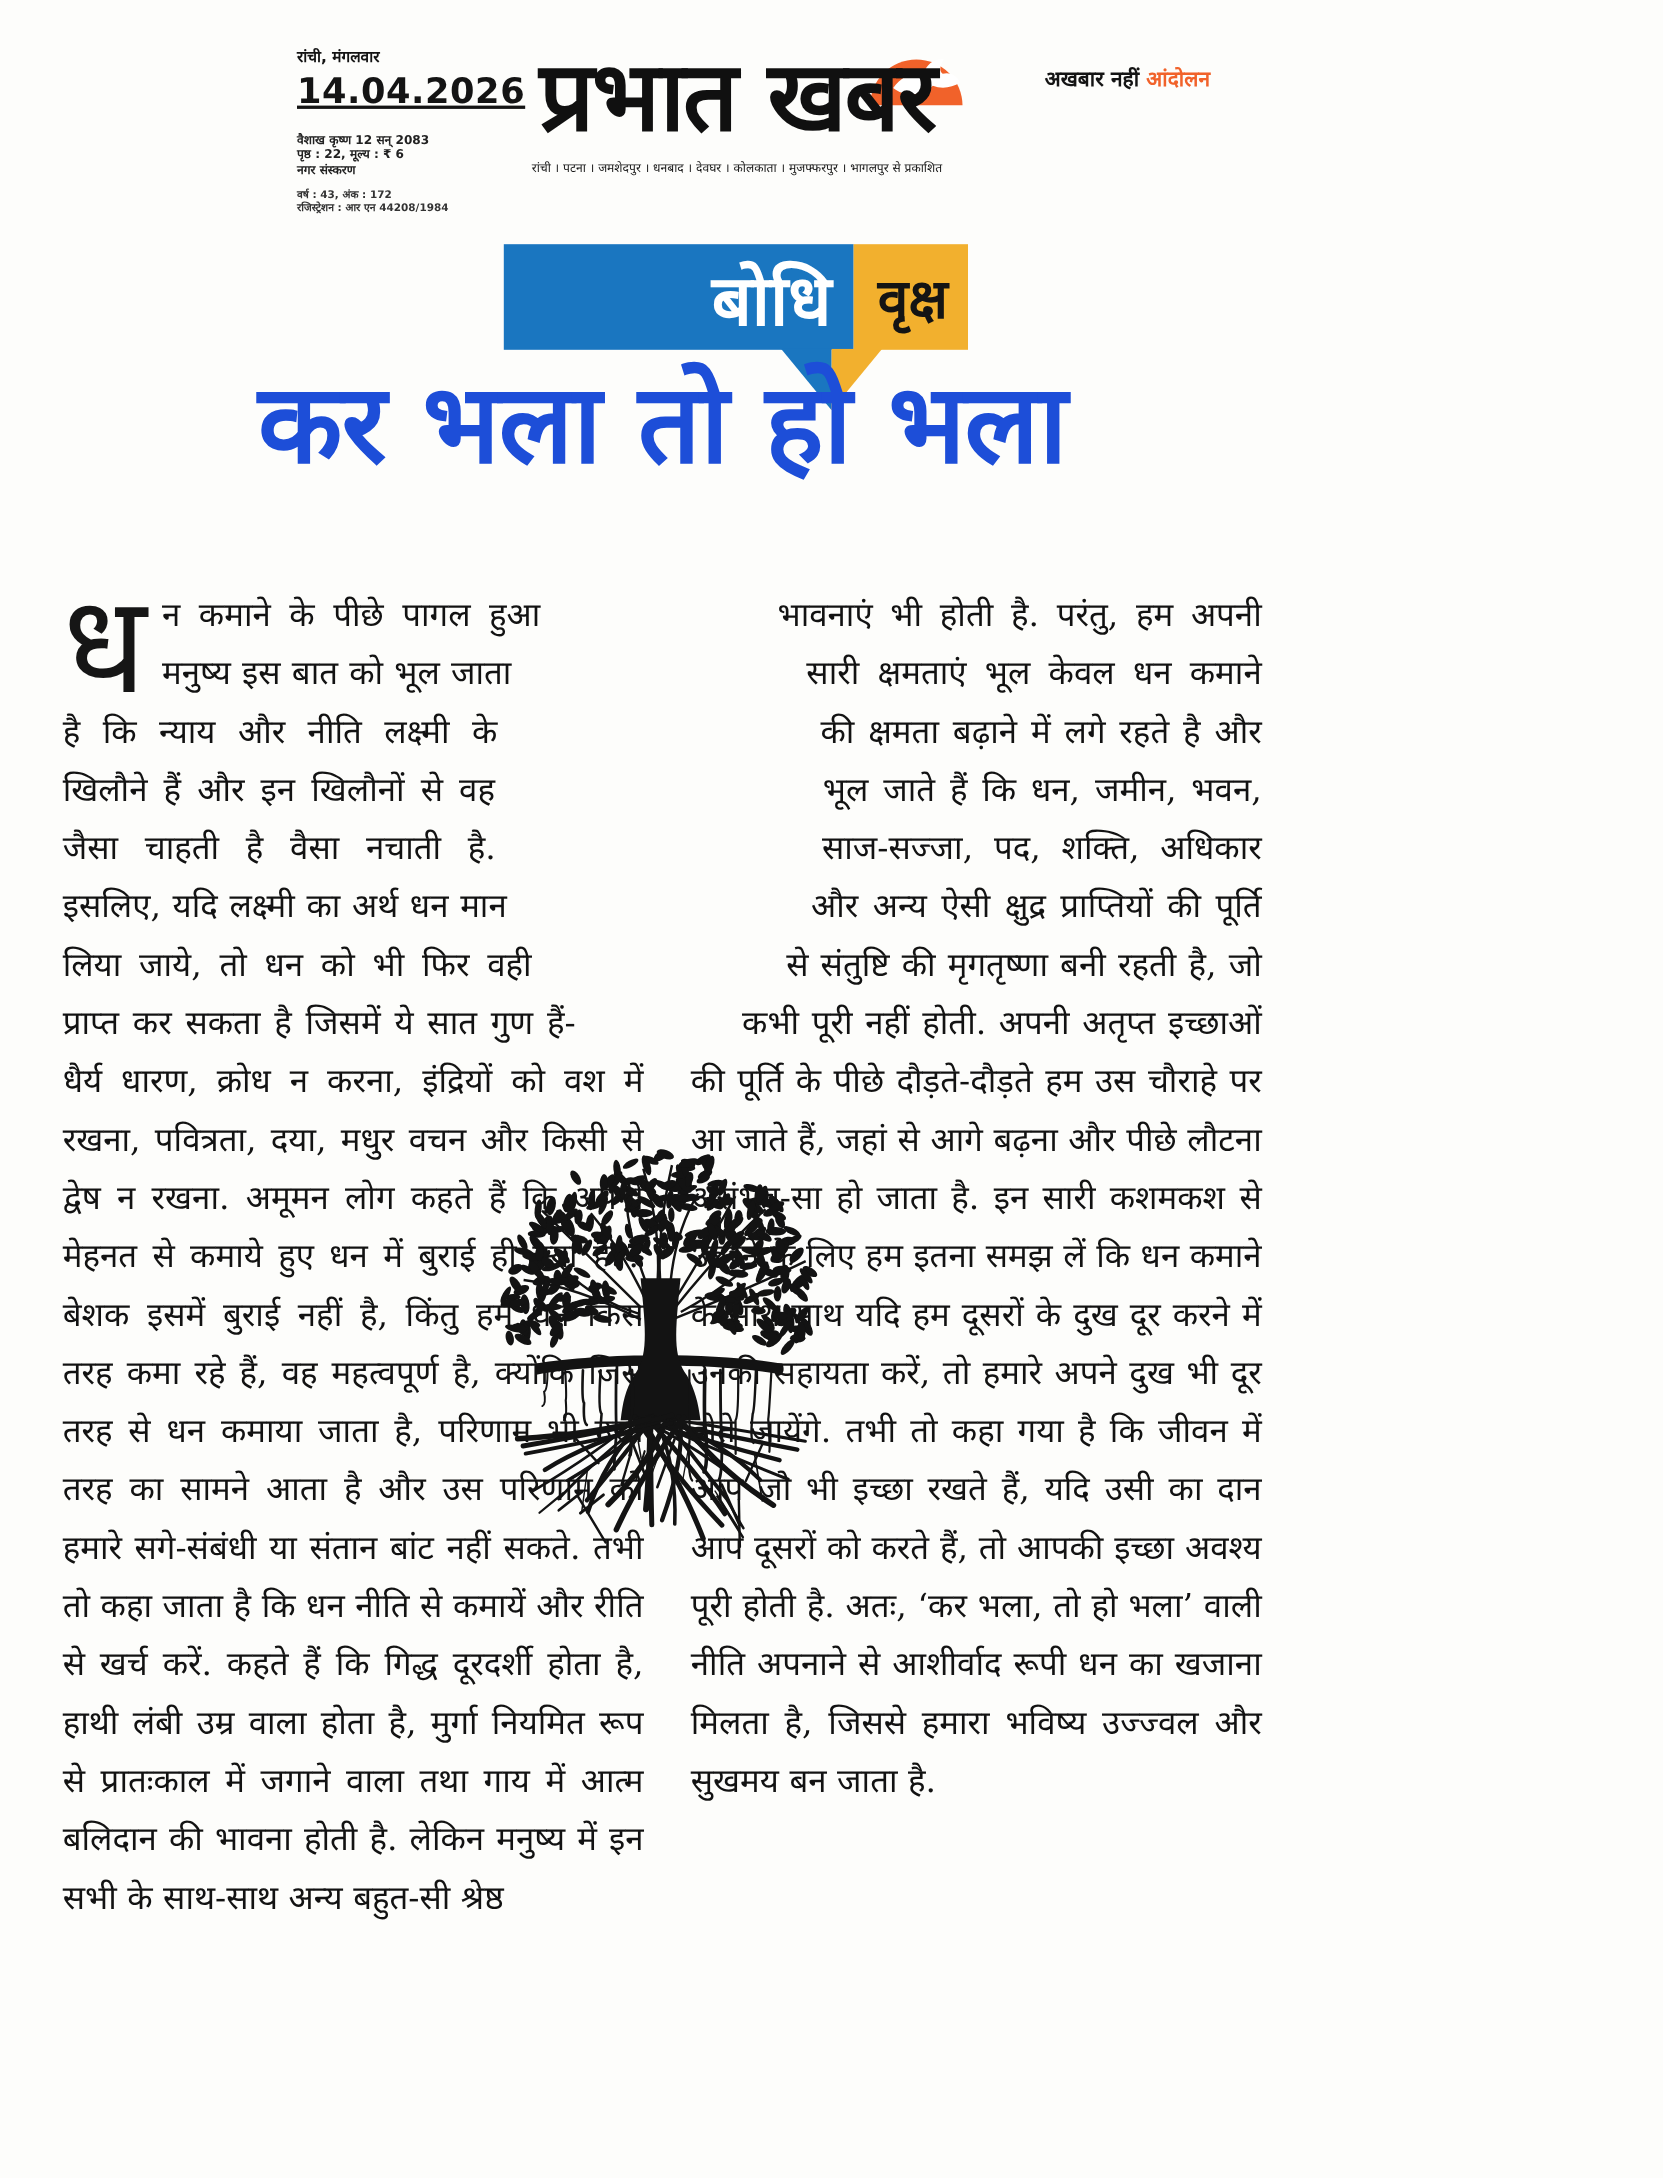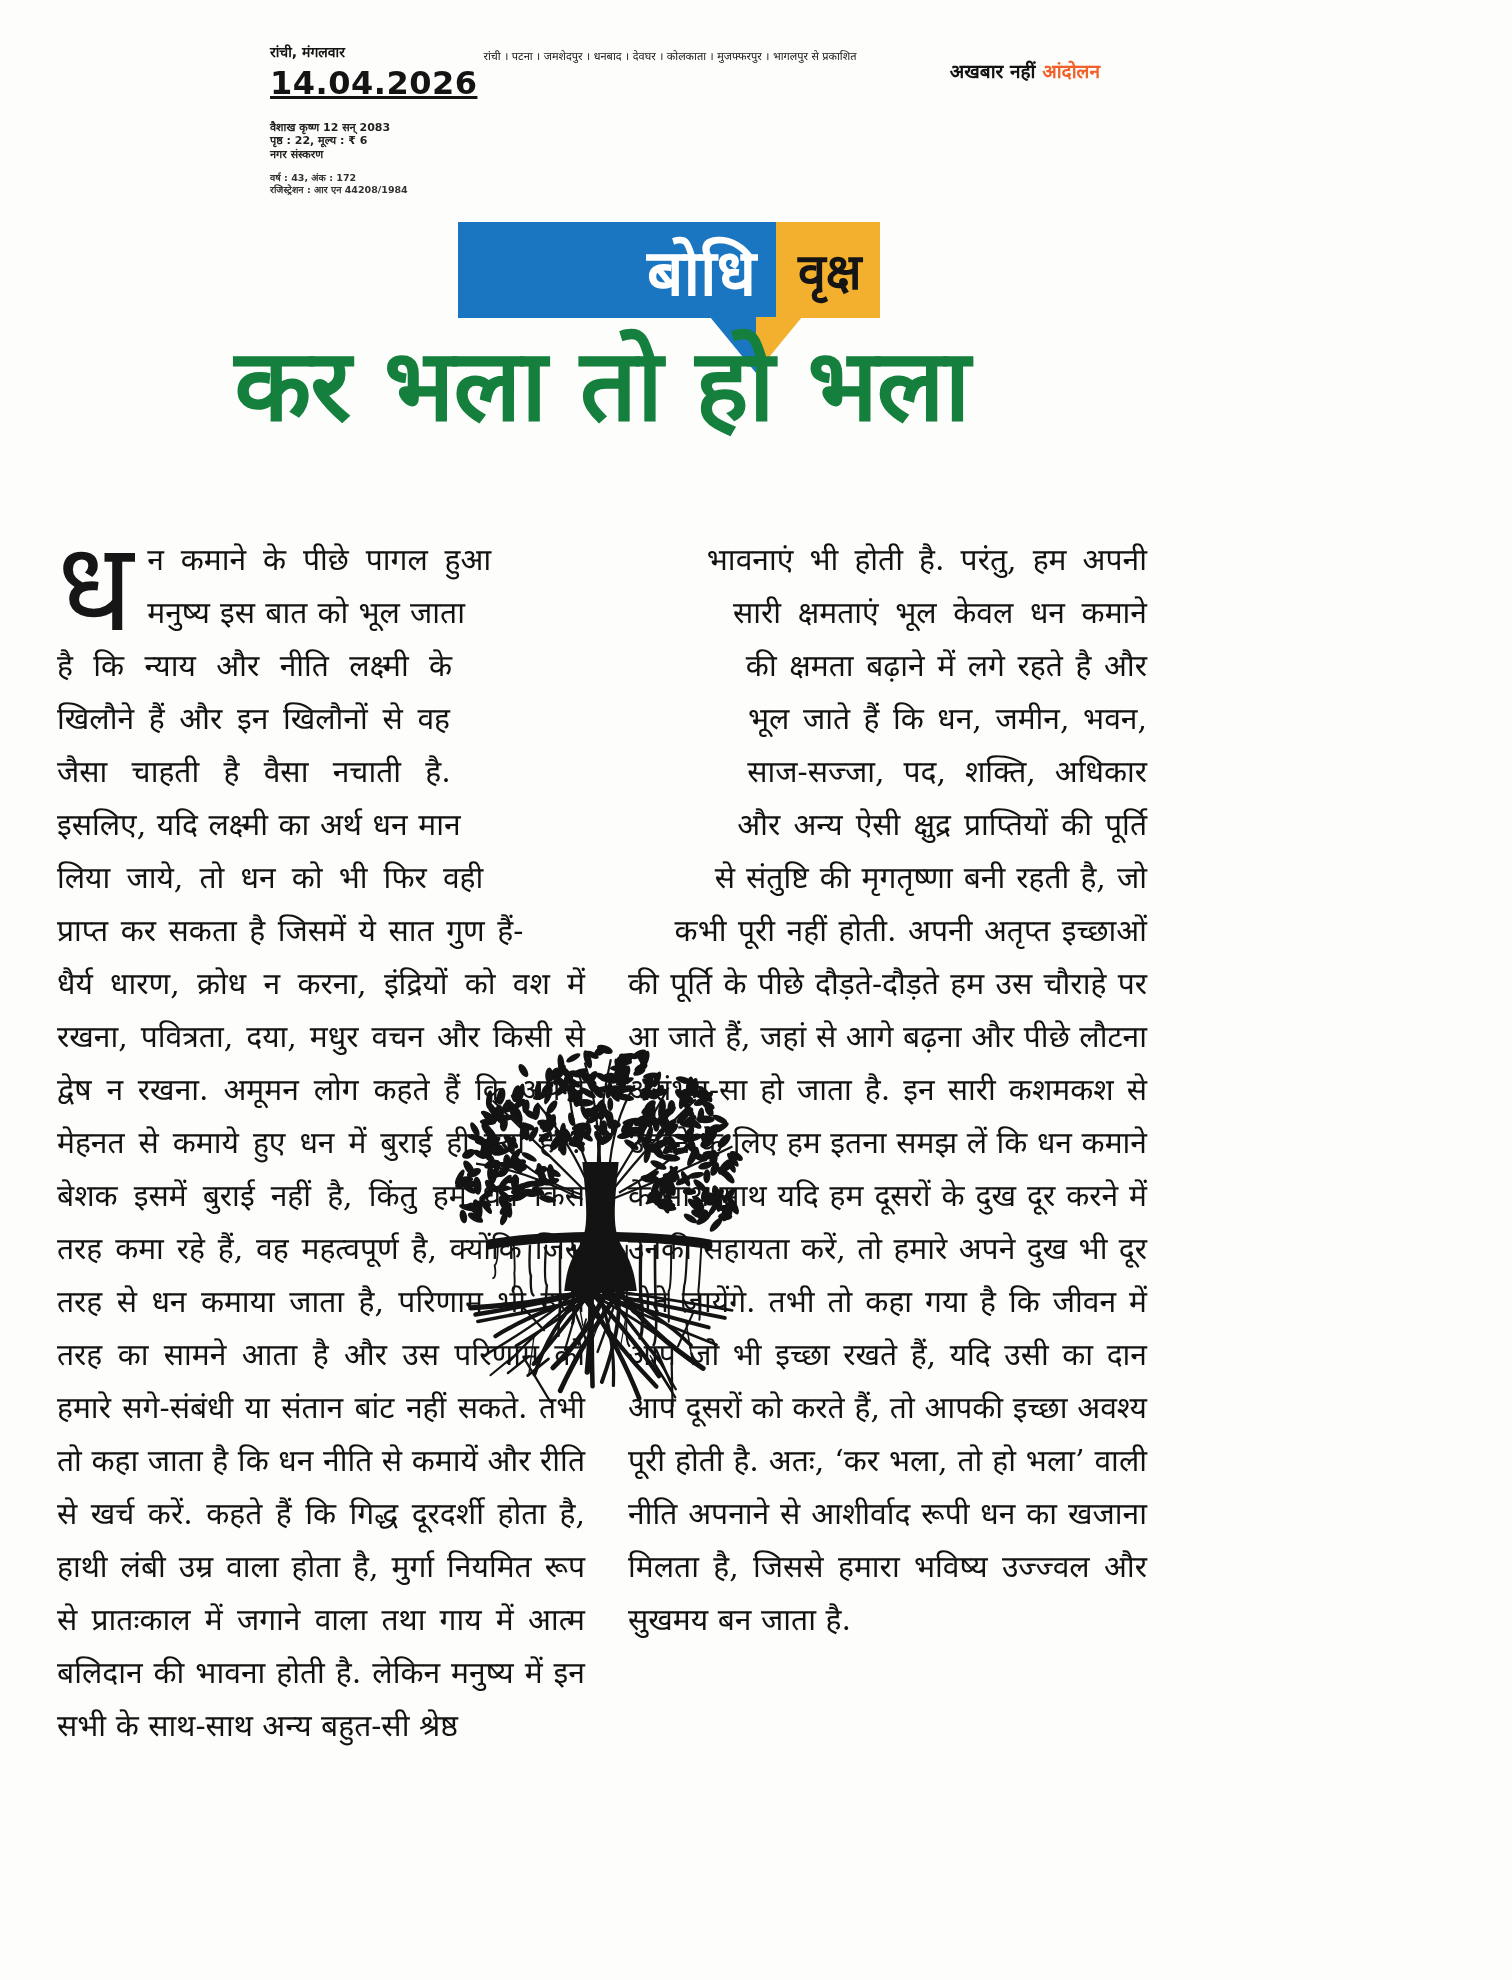--- a/index.html
+++ b/index.html
@@ -26,21 +26,21 @@
   .mh-slogan .hl{color:var(--orange);}
   
   .badge{position:absolute;left:458px;top:222px;height:96px;display:flex;}
   .badge-blue{width:298px;background:var(--blue);color:#fff;display:flex;align-items:center;
               justify-content:flex-end;padding-right:20px;font-size:64px;font-weight:800;}
   .badge-yellow{width:82px;background:var(--yellow);color:#141414;display:flex;align-items:center;
               justify-content:flex-start;padding-left:22px;font-size:50px;font-weight:800;}
   .badge-tail{position:absolute;left:252px;top:95px;width:92px;height:56px;}
   
   .headline{position:absolute;left:57px;top:326px;width:1090px;margin:0;text-align:center;
-            font-size:100px;line-height:1.2;font-weight:900;letter-spacing:-1px;color:#15803d;
+            font-size:100px;line-height:1.2;font-weight:900;letter-spacing:-1px;color:#1d4ed8;
             font-family:"DejaVu Sans","Liberation Sans",sans-serif;}
   
   .article{position:absolute;left:57px;top:533px;width:1090px;display:flex;gap:43px;
            font-family:"DejaVu Serif","Liberation Serif",serif;}
   .col{font-size:30px;line-height:53px;text-align:justify;color:#121212;}
   .col-left{width:528px;}
   .col-right{width:519px;}
   .dropcap{float:left;font-size:124px;line-height:96px;padding:6px 14px 0 0;font-weight:500;color:#161616;}
   .cut-r{float:right;width:150px;height:385px;margin-top:498px;
          shape-outside:circle(255px at 270px 192px);}
@@ -60,20 +60,27 @@
       <div class="mh-dateline">रांची, मंगलवार</div>
       <div class="mh-date">14.04.2026</div>
       <div class="mh-small">वैशाख कृष्ण 12 सन् 2083</div>
       <div class="mh-small">पृष्ठ : 22, मूल्य : ₹ 6</div>
       <div class="mh-small">नगर संस्करण</div>
       <div class="mh-tiny gap-top">वर्ष : 43, अंक : 172</div>
       <div class="mh-tiny">रजिस्ट्रेशन : आर एन 44208/1984</div>
     </div>
 
     <div class="mh-center">
+      <div class="logo-wrap">
+        <svg class="sun" viewBox="0 0 86 52" aria-hidden="true">
+          <path d="M1,52 A42,42 0 0 1 85,52 Z" fill="#f1622a"></path>
+          <path d="M22,36 C30,25 41,20 50,23 C52,14 60,9 68,10 C64,16 64,21 67,23 C74,21 80,25 83,31 C75,36 66,37 58,34 C49,43 33,45 22,36 Z" fill="#ffffff"></path>
+        </svg>
+        <div class="logo-text">प्रभात खबर</div>
+      </div>
       <div class="mh-cities">रांची । पटना । जमशेदपुर । धनबाद । देवघर । कोलकाता । मुजफ्फरपुर । भागलपुर से प्रकाशित</div>
     </div>
 
     <div class="mh-slogan">
       <span>अखबार नहीं </span><span class="hl">आंदोलन</span>
     </div>
   </header>
 
   <div class="badge">
     <div class="badge-blue">

